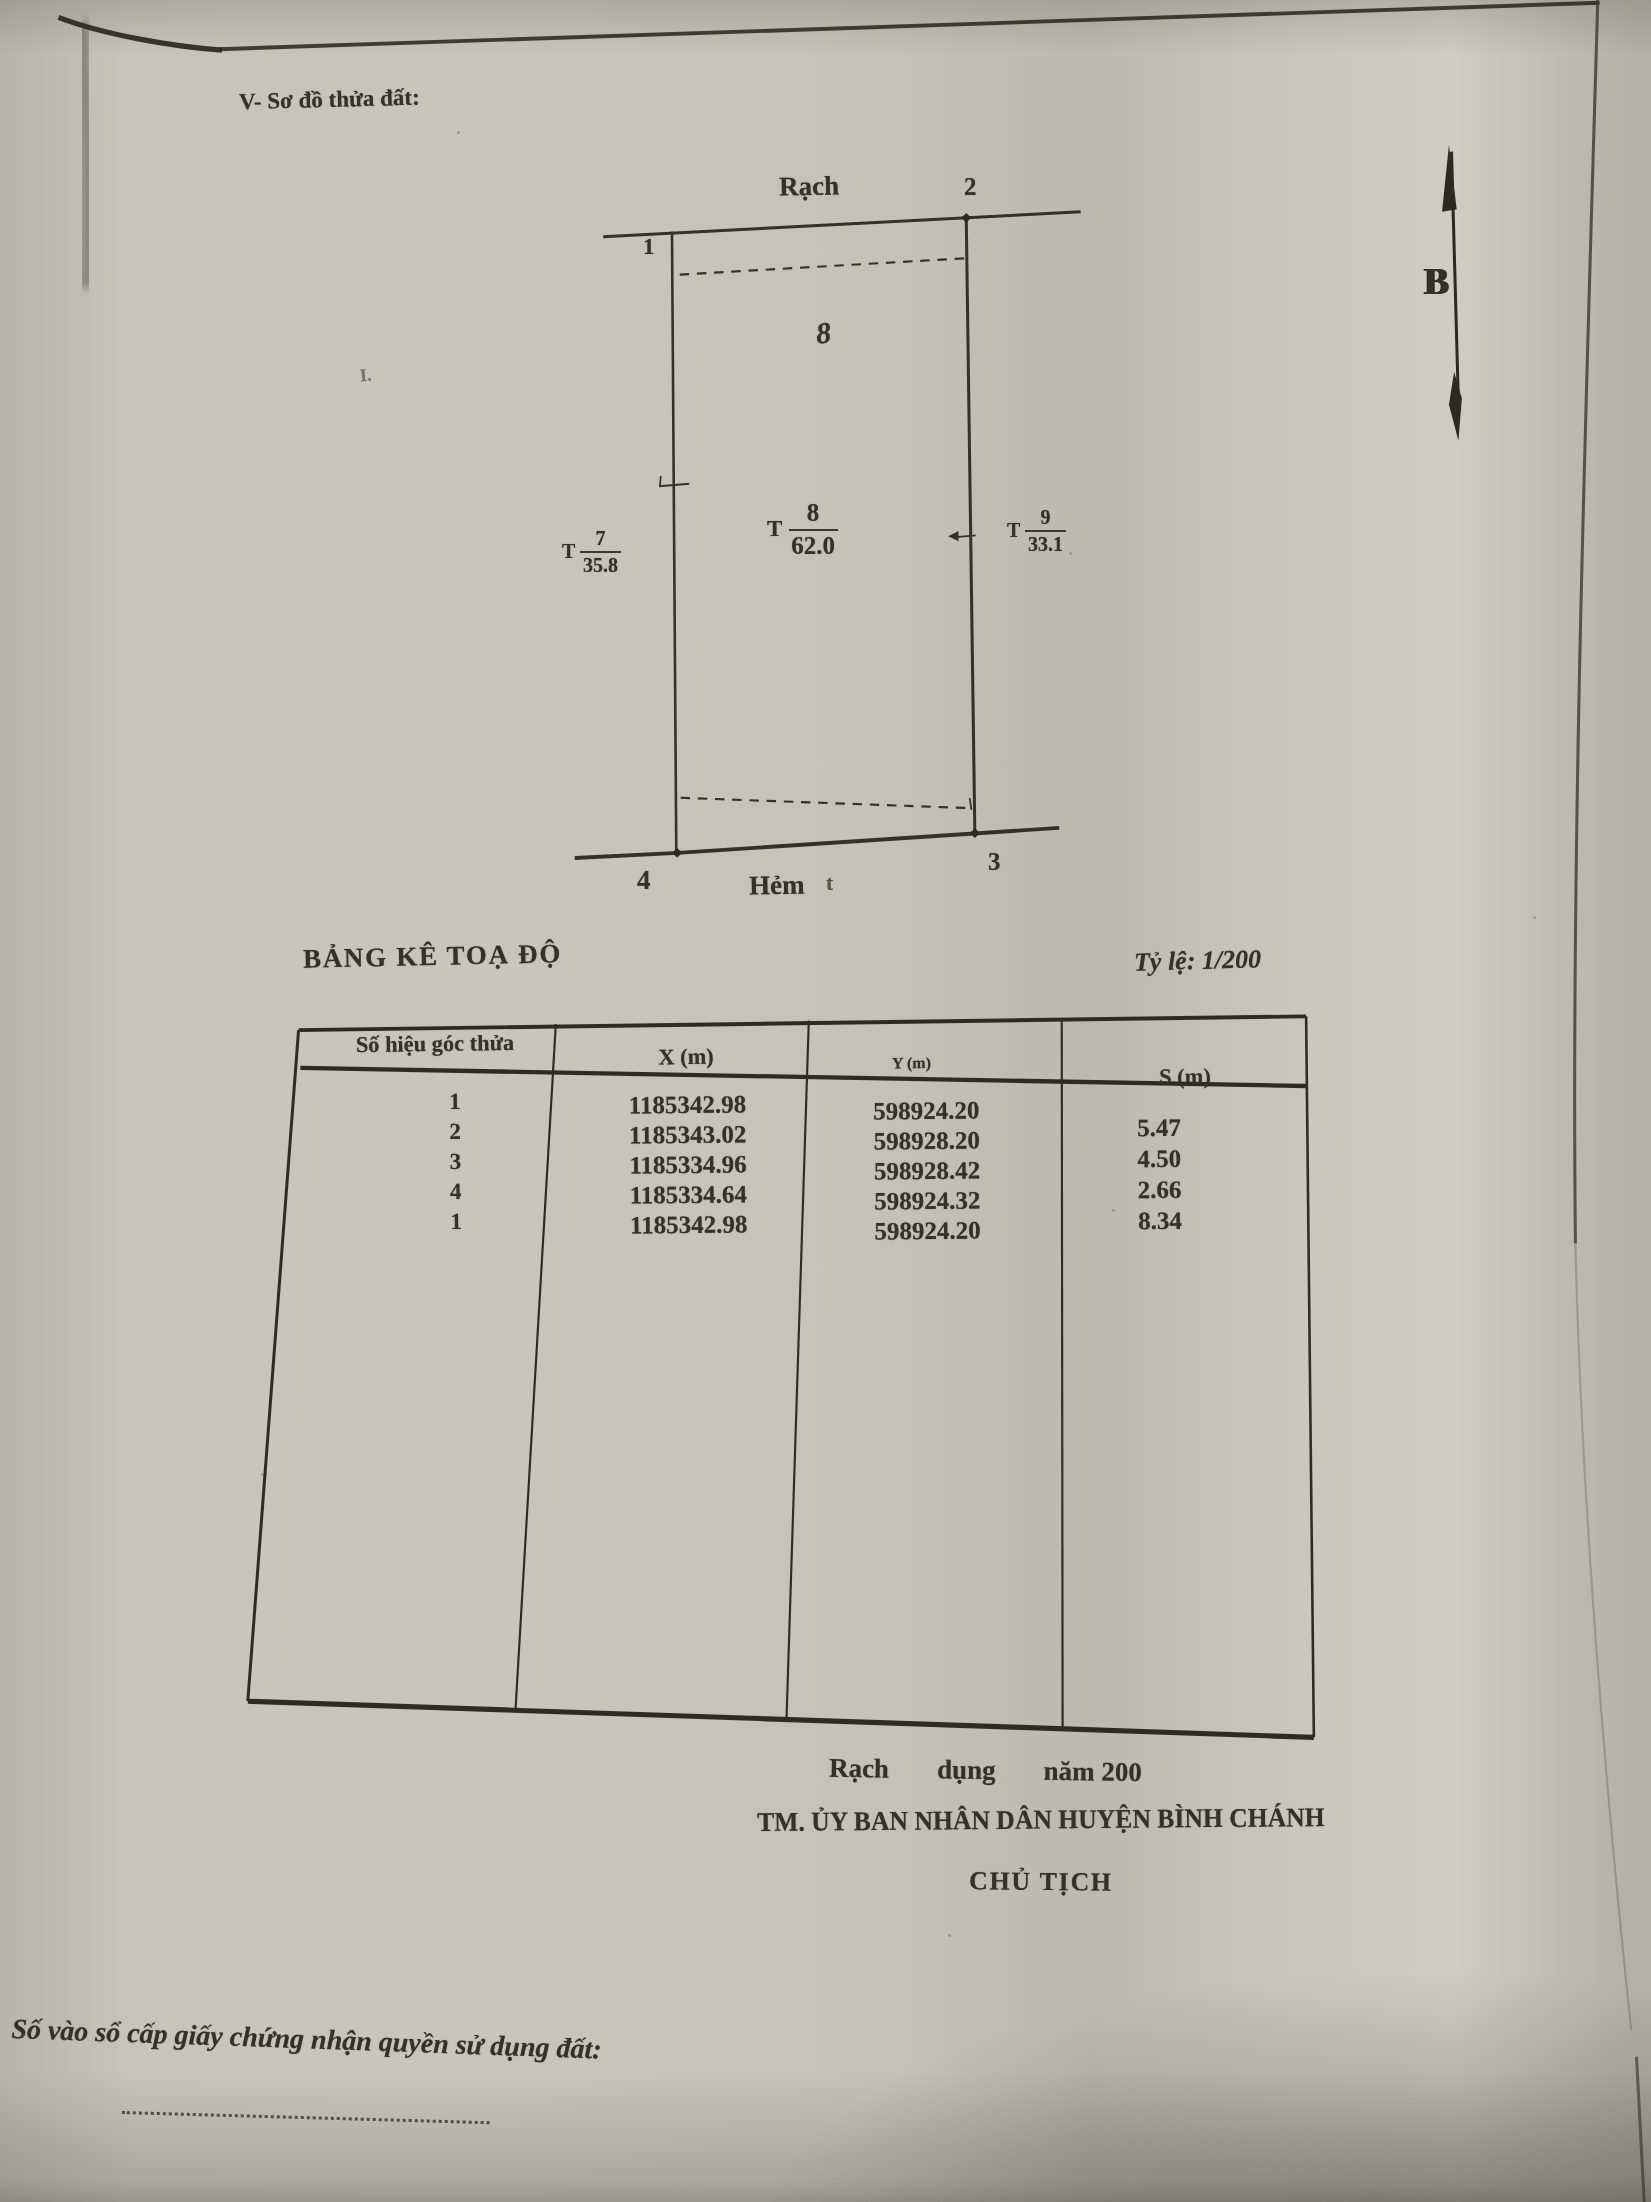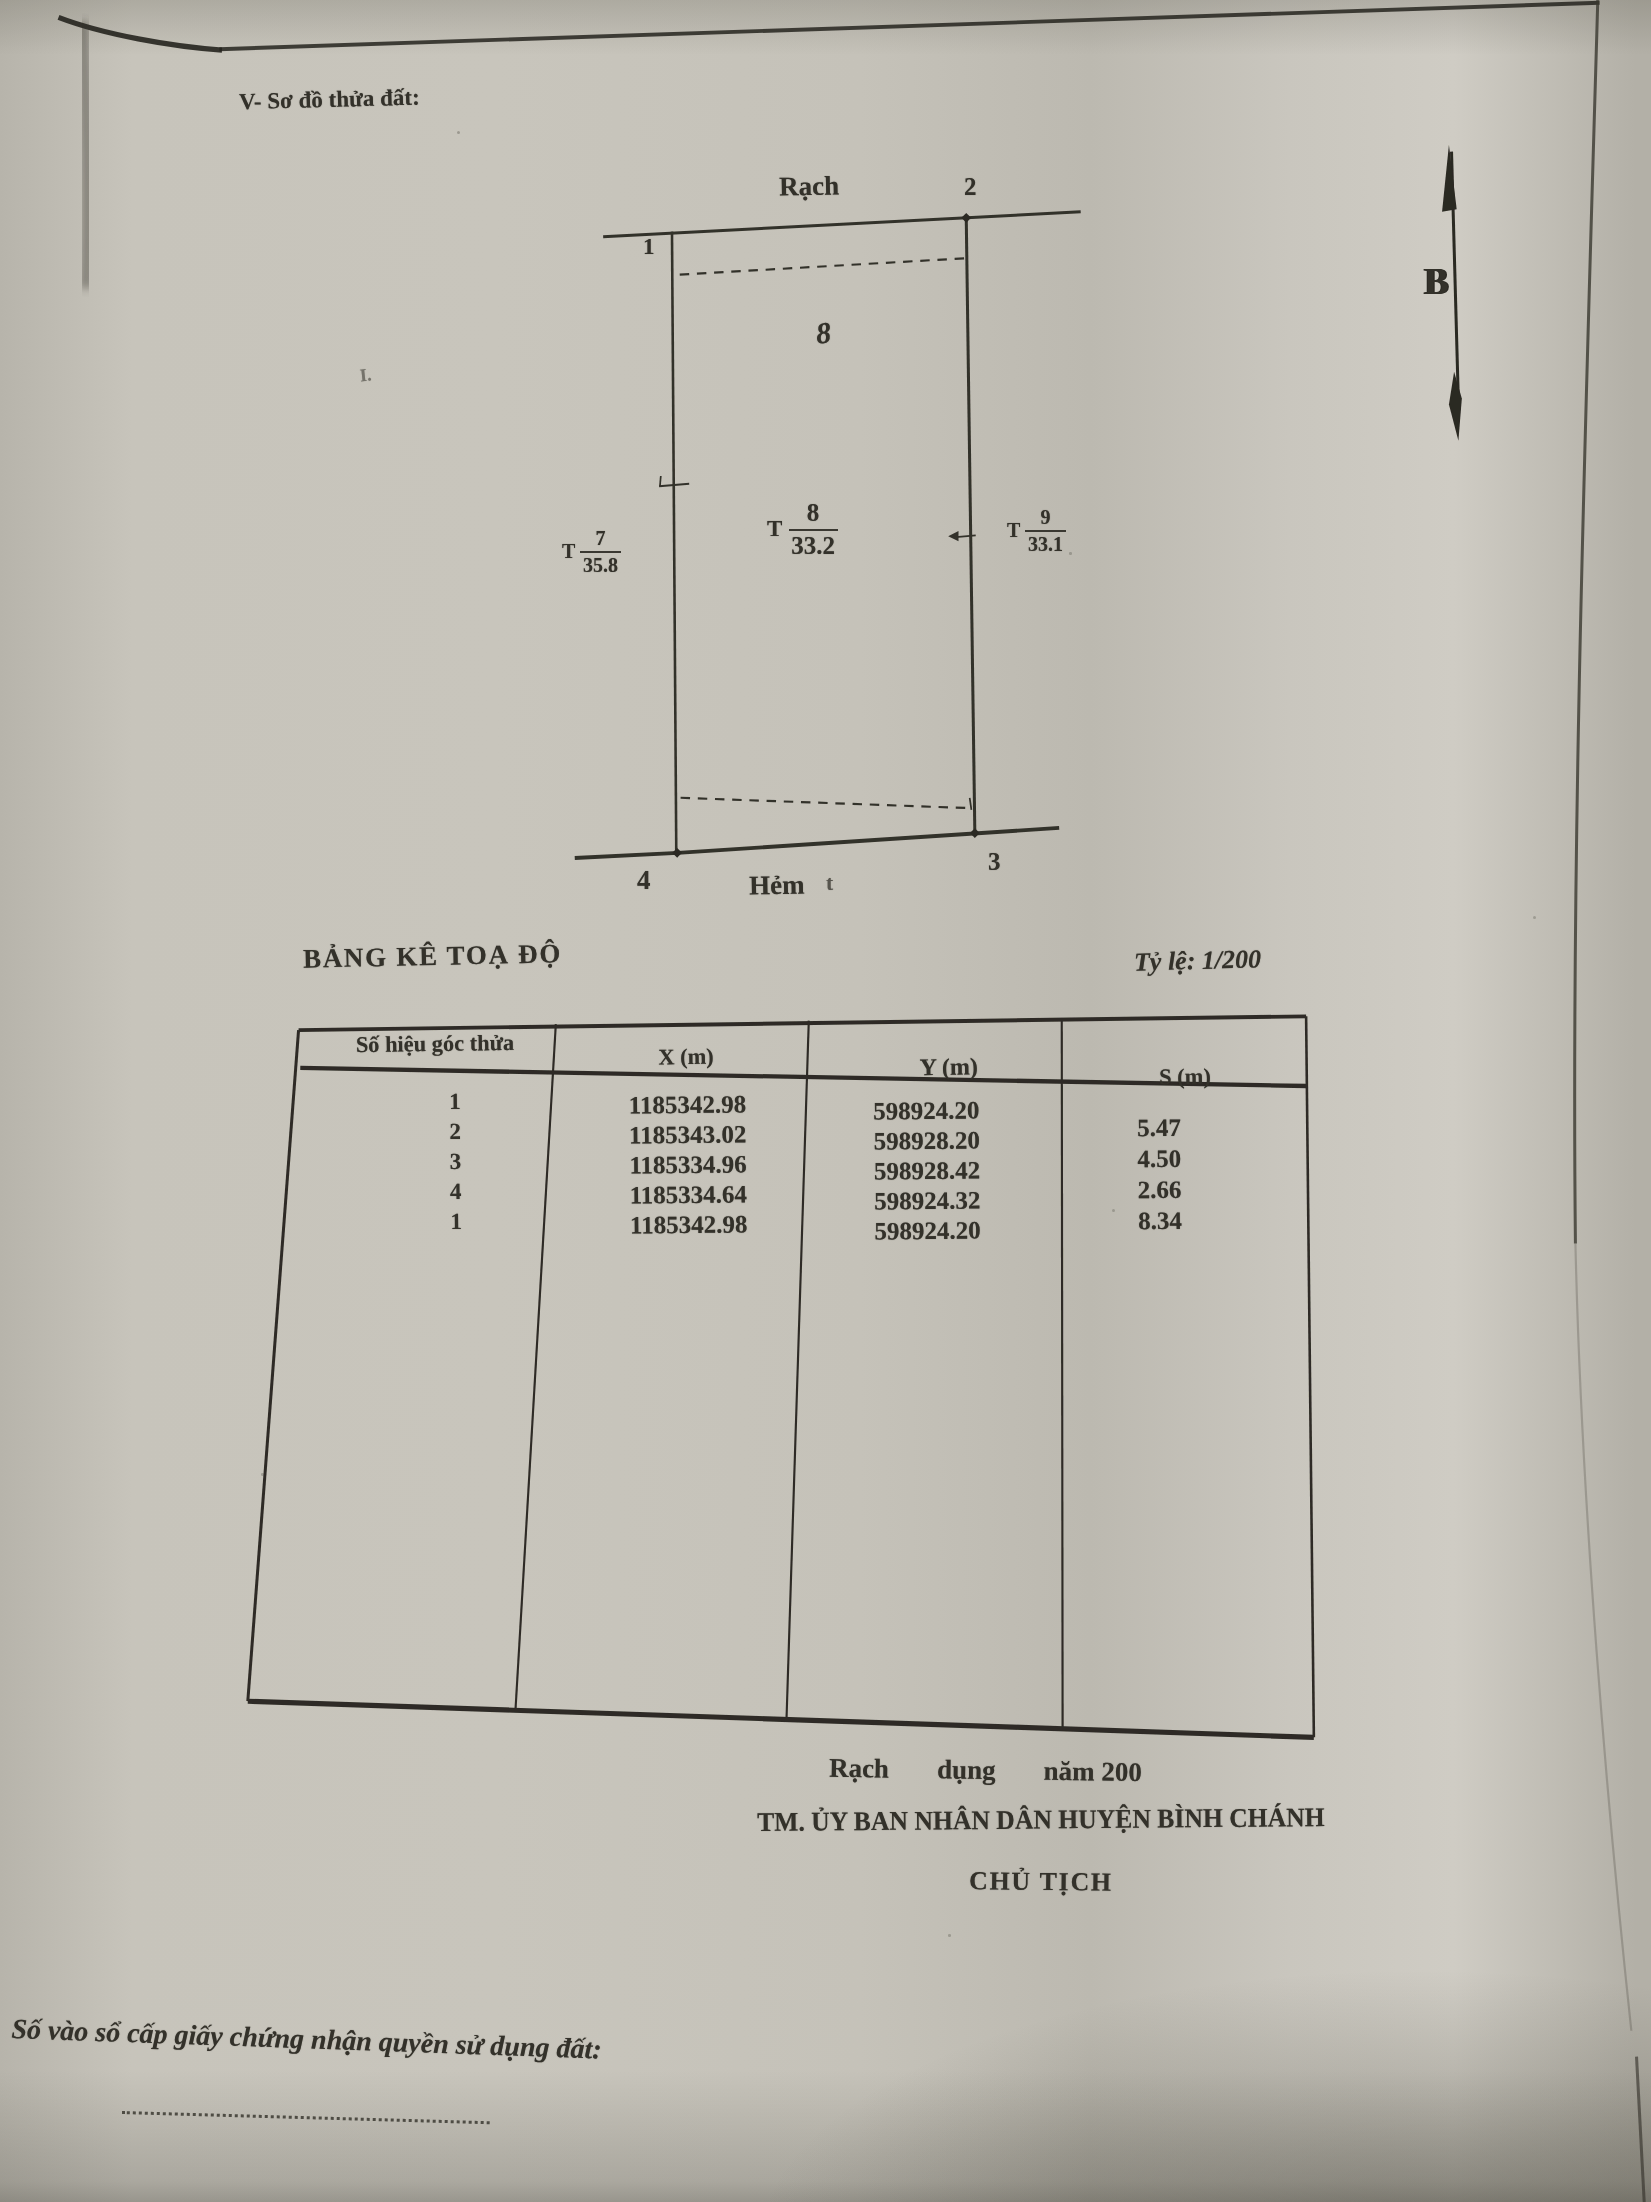--- a/index.html
+++ b/index.html
@@ -109,39 +109,39 @@
     <span style="vertical-align:middle">T</span>
     <span class="frac">
       <span class="num">7</span>
       <span class="den">35.8</span>
     </span>
   </div>
   <div class="abs ink" style="left:767px;top:499px;font-size:25px">
     <span style="vertical-align:middle;font-size:23px">T</span>
     <span class="frac">
       <span class="num">8</span>
-      <span class="den">33.2</span>
+      <span class="den">62.0</span>
     </span>
   </div>
   <div class="abs ink" style="left:1007px;top:506px;font-size:20px">
     <span style="vertical-align:middle">T</span>
     <span class="frac">
       <span class="num">9</span>
       <span class="den">33.1</span>
     </span>
   </div>
 
   <div class="abs ink" style="left:1424px;top:261px;font-size:37px;text-shadow:1.3px 0 #2b2923,-0.9px 0 #2b2923">B</div>
 
   <div class="abs ink" style="left:303px;top:941px;font-size:27px;letter-spacing:1.7px;transform:rotate(-1.2deg)">BẢNG KÊ TOẠ ĐỘ</div>
   <div class="abs ink it" style="left:1134px;top:946px;font-size:26px;transform:rotate(-1.5deg)">Tỷ lệ: 1/200</div>
 
   <div class="abs ink" style="left:323px;top:1031px;width:224px;text-align:center;font-size:22.4px;transform:rotate(-0.8deg)">Số hiệu góc thửa</div>
   <div class="abs ink" style="left:643px;top:1044px;width:86px;text-align:center;font-size:22.4px;transform:rotate(-0.8deg)">X (m)</div>
-  <div class="abs ink" style="left:892px;top:1054px;width:86px;text-align:right;font-size:24px;transform:rotate(-0.8deg)">Y (m)</div>
+  <div class="abs ink" style="left:892px;top:1054px;width:86px;text-align:left;font-size:16px;transform:rotate(-0.8deg)">Y (m)</div>
   <div class="abs ink" style="left:1142px;top:1064px;width:86px;text-align:center;font-size:22.4px;transform:rotate(-0.8deg)">S (m)</div>
 
   <div class="abs ink tcol" style="left:434px;top:1089px;width:43px;font-size:23px;transform:rotate(-0.6deg)">
     <span style="height:30px">1</span>
     <span style="height:30px">2</span>
     <span style="height:30px">3</span>
     <span style="height:30px">4</span>
     <span style="height:30px">1</span>
   </div>
   <div class="abs ink tcol" style="left:602px;top:1091px;width:172px;font-size:25px;transform:rotate(-0.6deg)">

